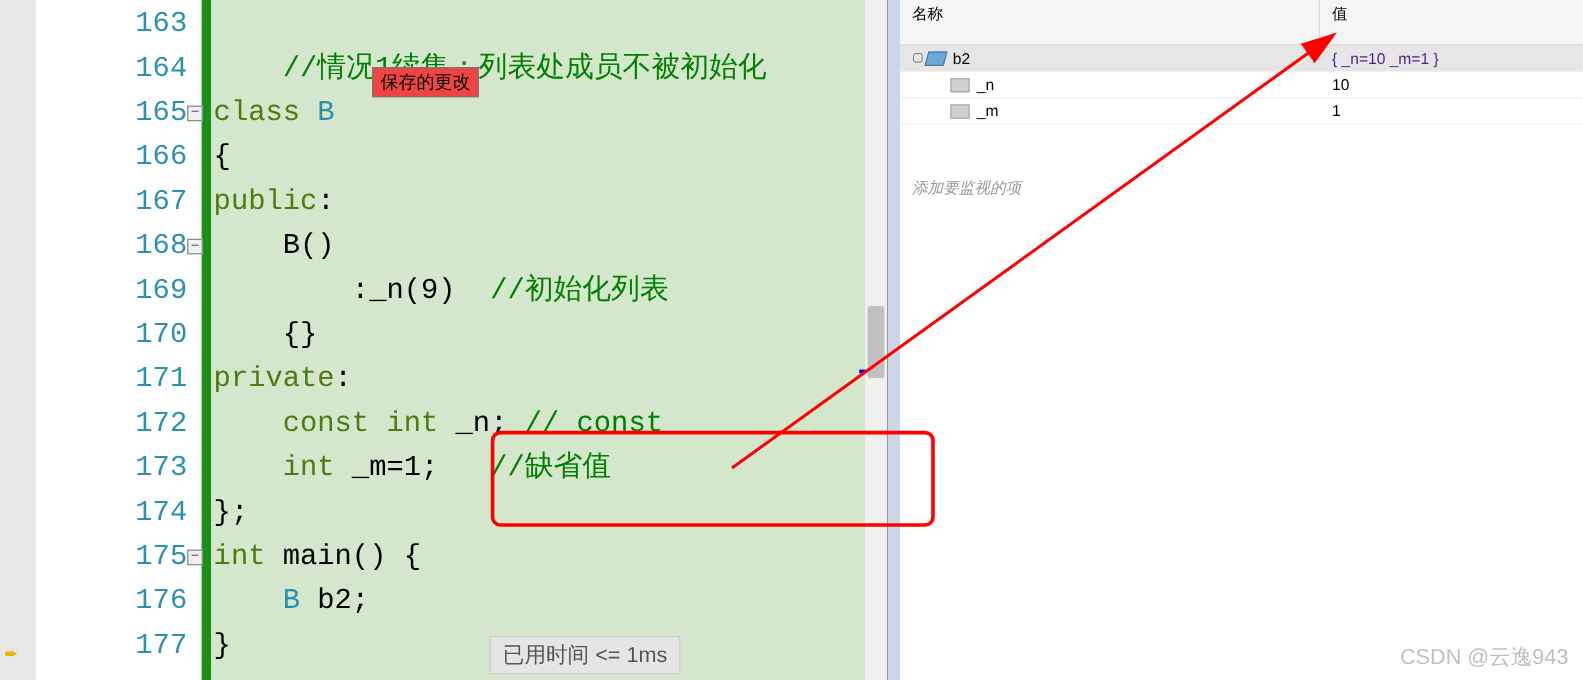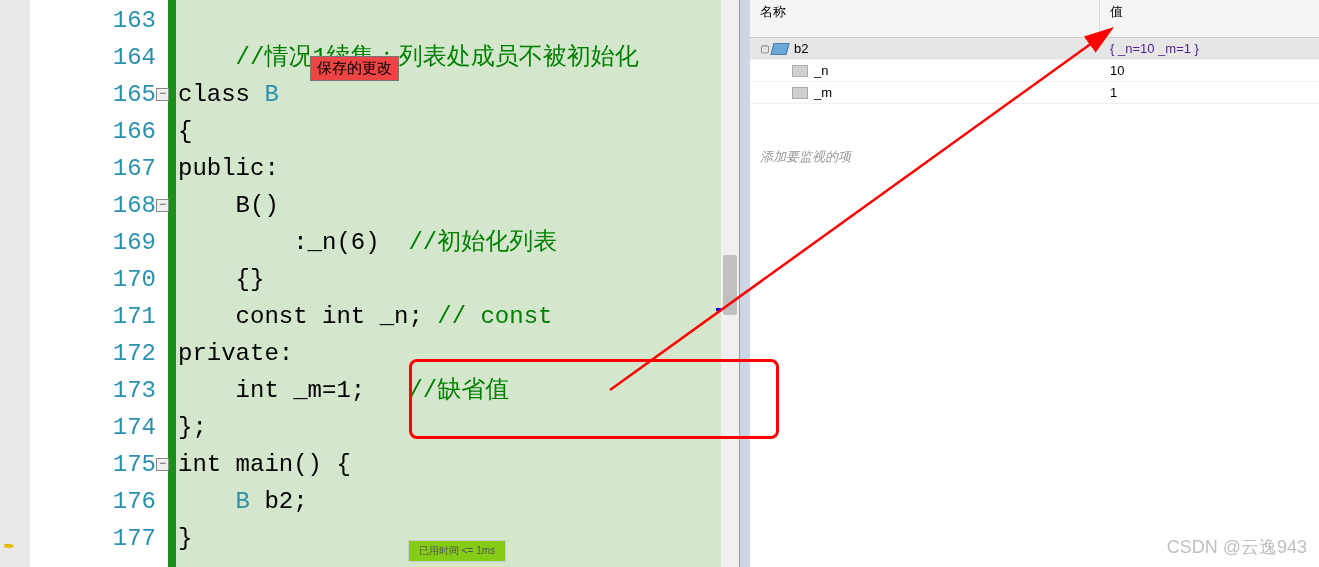--- a/index.html
+++ b/index.html
@@ -66,43 +66,43 @@
       top: 12px;
       width: 13px;
       height: 13px;
       border: 1px solid #888;
       background: #f0f0f0;
       font-size: 12px;
       line-height: 10px;
       text-align: center;
       color: #555;
     }
-    .c-kw { color: #000000; }
+    .c-kw { color: #4d7c0f; }
     .c-type { color: #2b91af; }
     .c-comment { color: #008000; }
     .c-text { color: #000; }
     .c-func { color: #000; }
     .tooltip {
       position: absolute;
       left: 134px;
       top: 56px;
       background: #ef4444;
       border: 1px solid #767676;
       font-size: 15px;
       font-family: 'Microsoft YaHei', sans-serif;
       padding: 2px 6px;
       z-index: 10;
     }
     .perf-tip {
       position: absolute;
       left: 232px;
       bottom: 5px;
-      background: #84cc16;
+      background: #e5e5e5;
       border: 1px solid #ccc;
-      font-size: 10px;
+      font-size: 18px;
       font-family: 'Microsoft YaHei', sans-serif;
       color: #555;
       padding: 3px 10px;
     }
     .red-box {
       position: absolute;
       left: 233px;
       top: 359px;
       width: 370px;
       height: 80px;
@@ -232,24 +232,24 @@
       <div class="line-no">177</div>
     </div>
   <div class="code-area" id="code-area">
 
   <div class="code-line"><span></span></div>
       <div class="code-line"><span>    </span><span class="c-comment">//情况1续集：列表处成员不被初始化</span></div>
       <div class="code-line"><div class="fold-box">−</div><span></span><span class="c-kw">class </span><span class="c-type">B</span></div>
       <div class="code-line"><span></span><span class="c-text">{</span></div>
       <div class="code-line"><span></span><span class="c-kw">public</span><span class="c-text">:</span></div>
       <div class="code-line"><div class="fold-box">−</div><span>    </span><span class="c-func">B()</span></div>
-      <div class="code-line"><span>        </span><span class="c-text">:_n(6)  </span><span class="c-comment">//初始化列表</span></div>
+      <div class="code-line"><span>        </span><span class="c-text">:_n(9)  </span><span class="c-comment">//初始化列表</span></div>
       <div class="code-line"><span>    </span><span class="c-text">{}</span></div>
+      <div class="code-line"><span></span><span class="c-kw">private</span><span class="c-text">:</span></div>
       <div class="code-line"><span>    </span><span class="c-kw">const int </span><span class="c-text">_n; </span><span class="c-comment">// const</span></div>
-      <div class="code-line"><span></span><span class="c-kw">private</span><span class="c-text">:</span></div>
       <div class="code-line"><span>    </span><span class="c-kw">int </span><span class="c-text">_m=1;   </span><span class="c-comment">//缺省值</span></div>
       <div class="code-line"><span></span><span class="c-text">};</span></div>
       <div class="code-line"><div class="fold-box">−</div><span></span><span class="c-kw">int </span><span class="c-func">main() {</span></div>
       <div class="code-line"><span>    </span><span class="c-type">B </span><span class="c-text">b2;</span></div>
       <div class="code-line"><span></span><span class="c-text">}</span></div>
       <div class="tooltip">保存的更改</div>
       <div class="perf-tip">已用时间 &lt;= 1ms</div>
       <div class="red-box"></div>
       <div class="blue-marker"></div>
       <div class="scrollbar-v">

